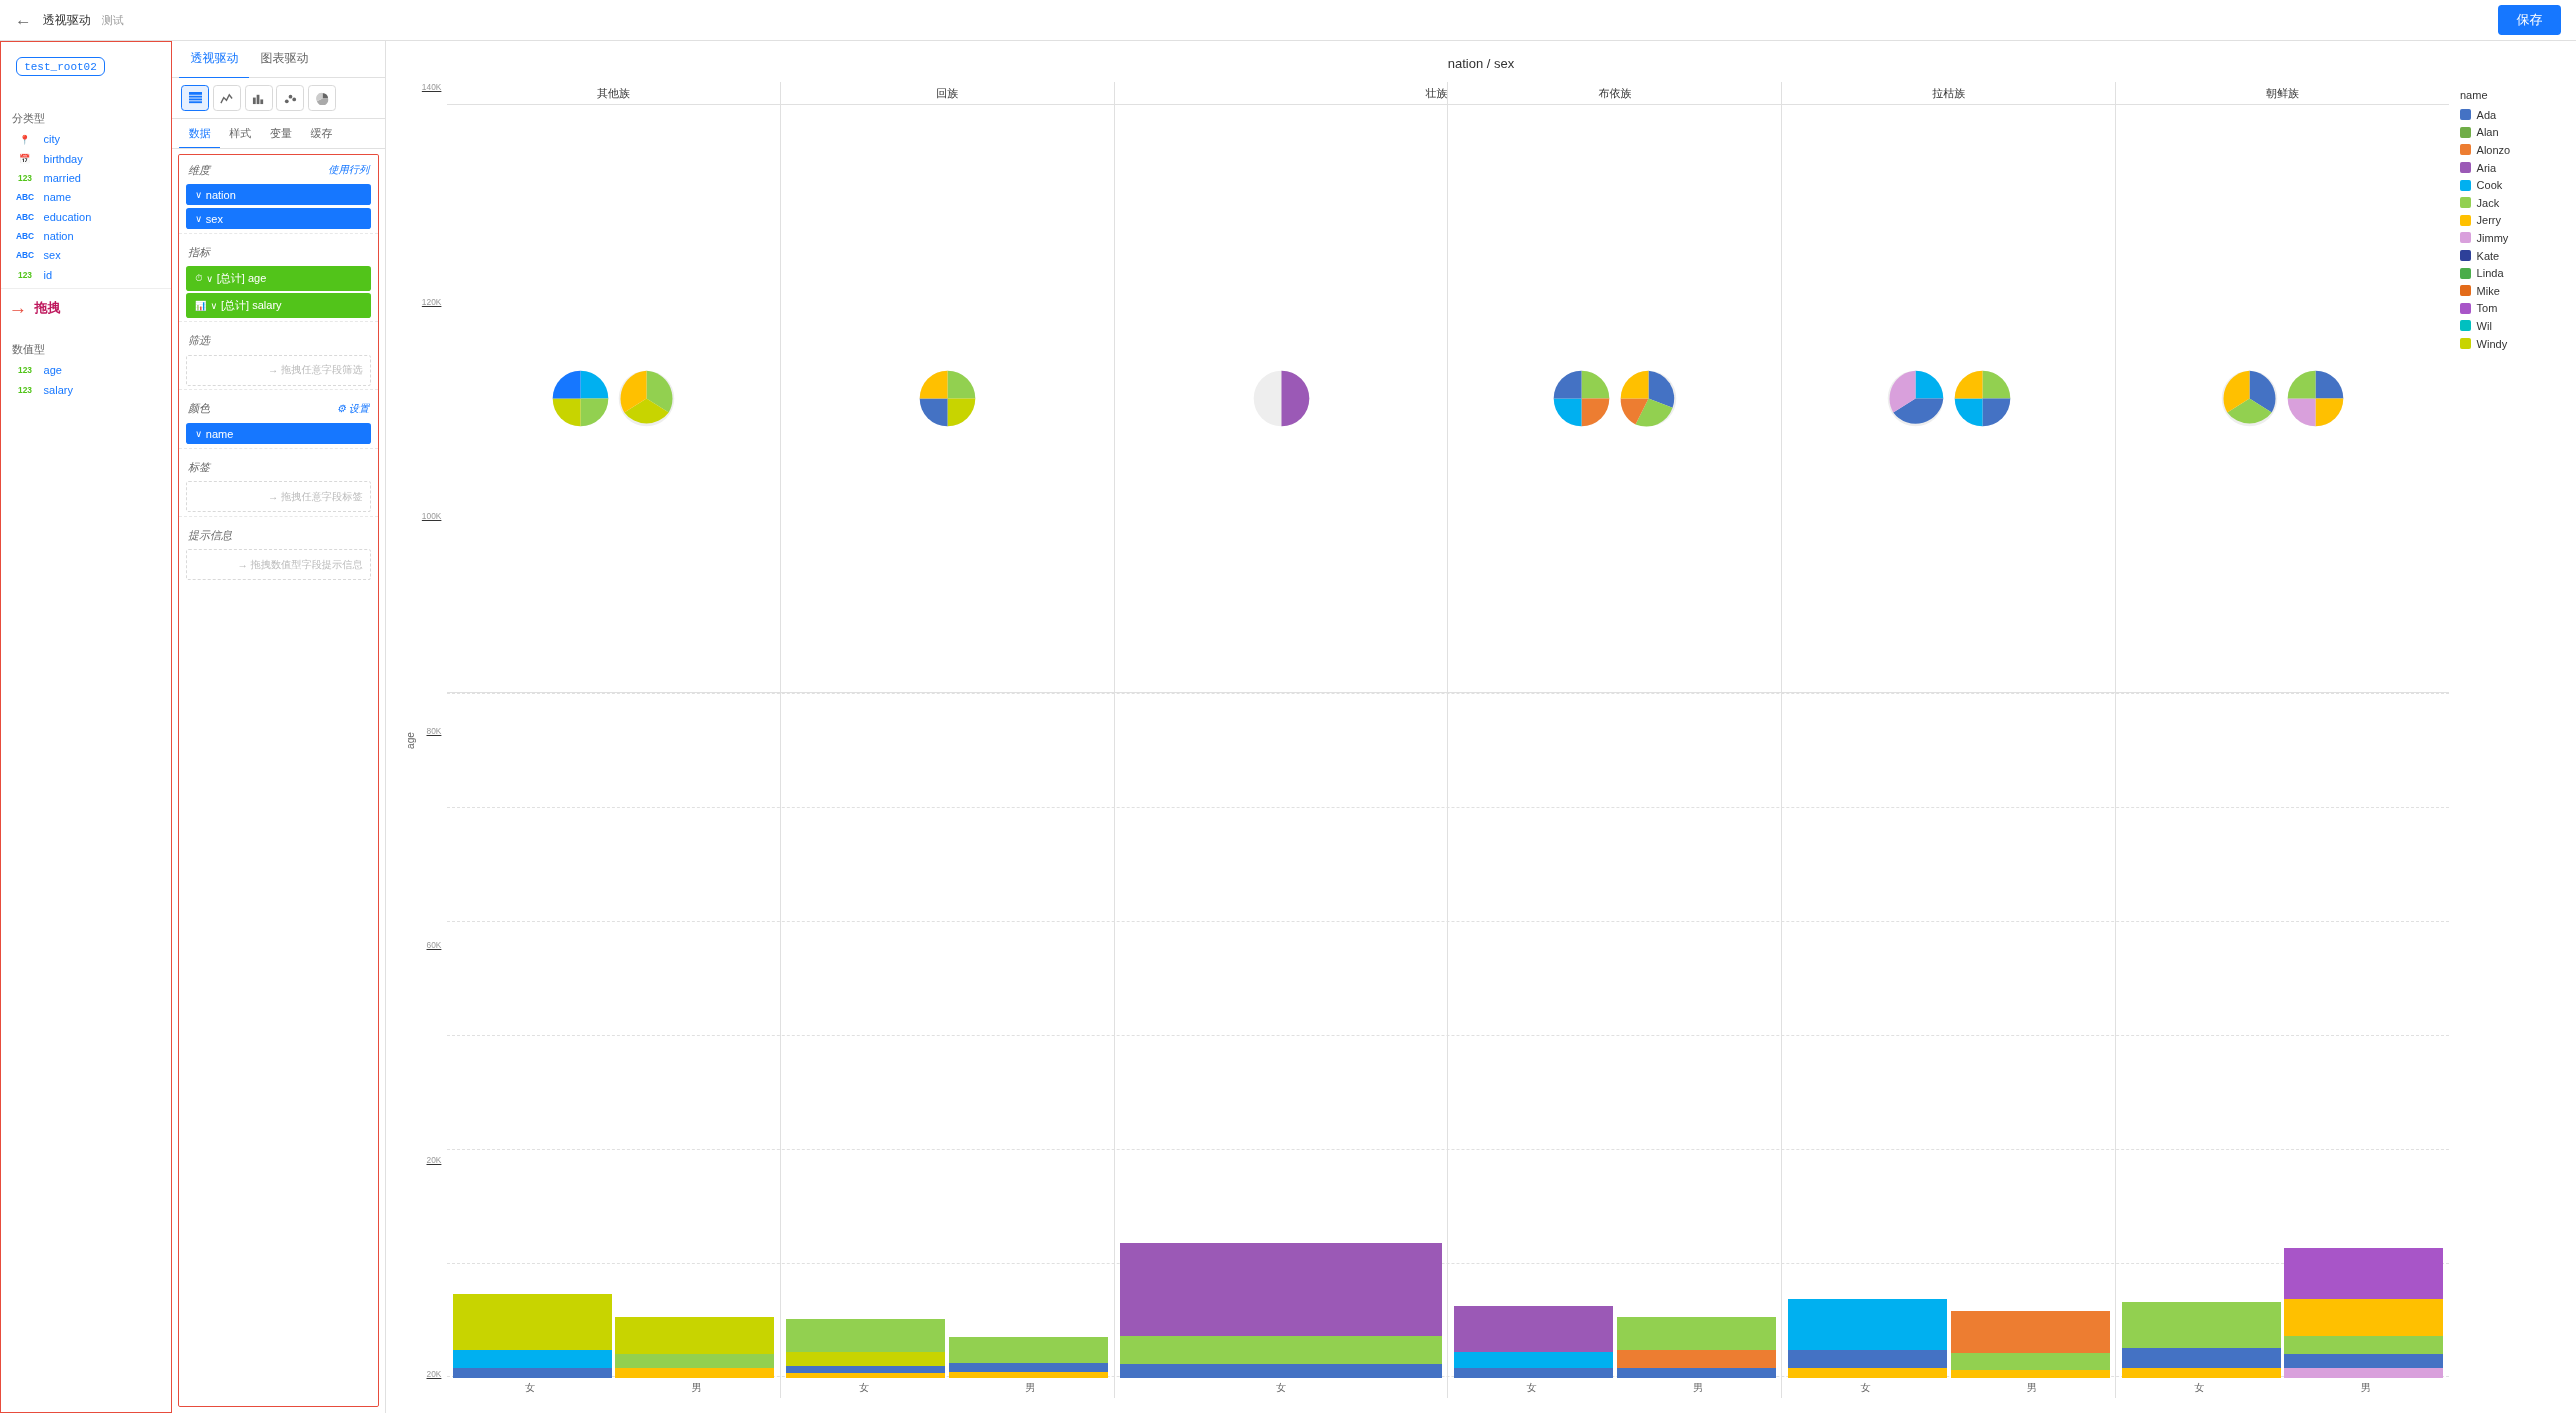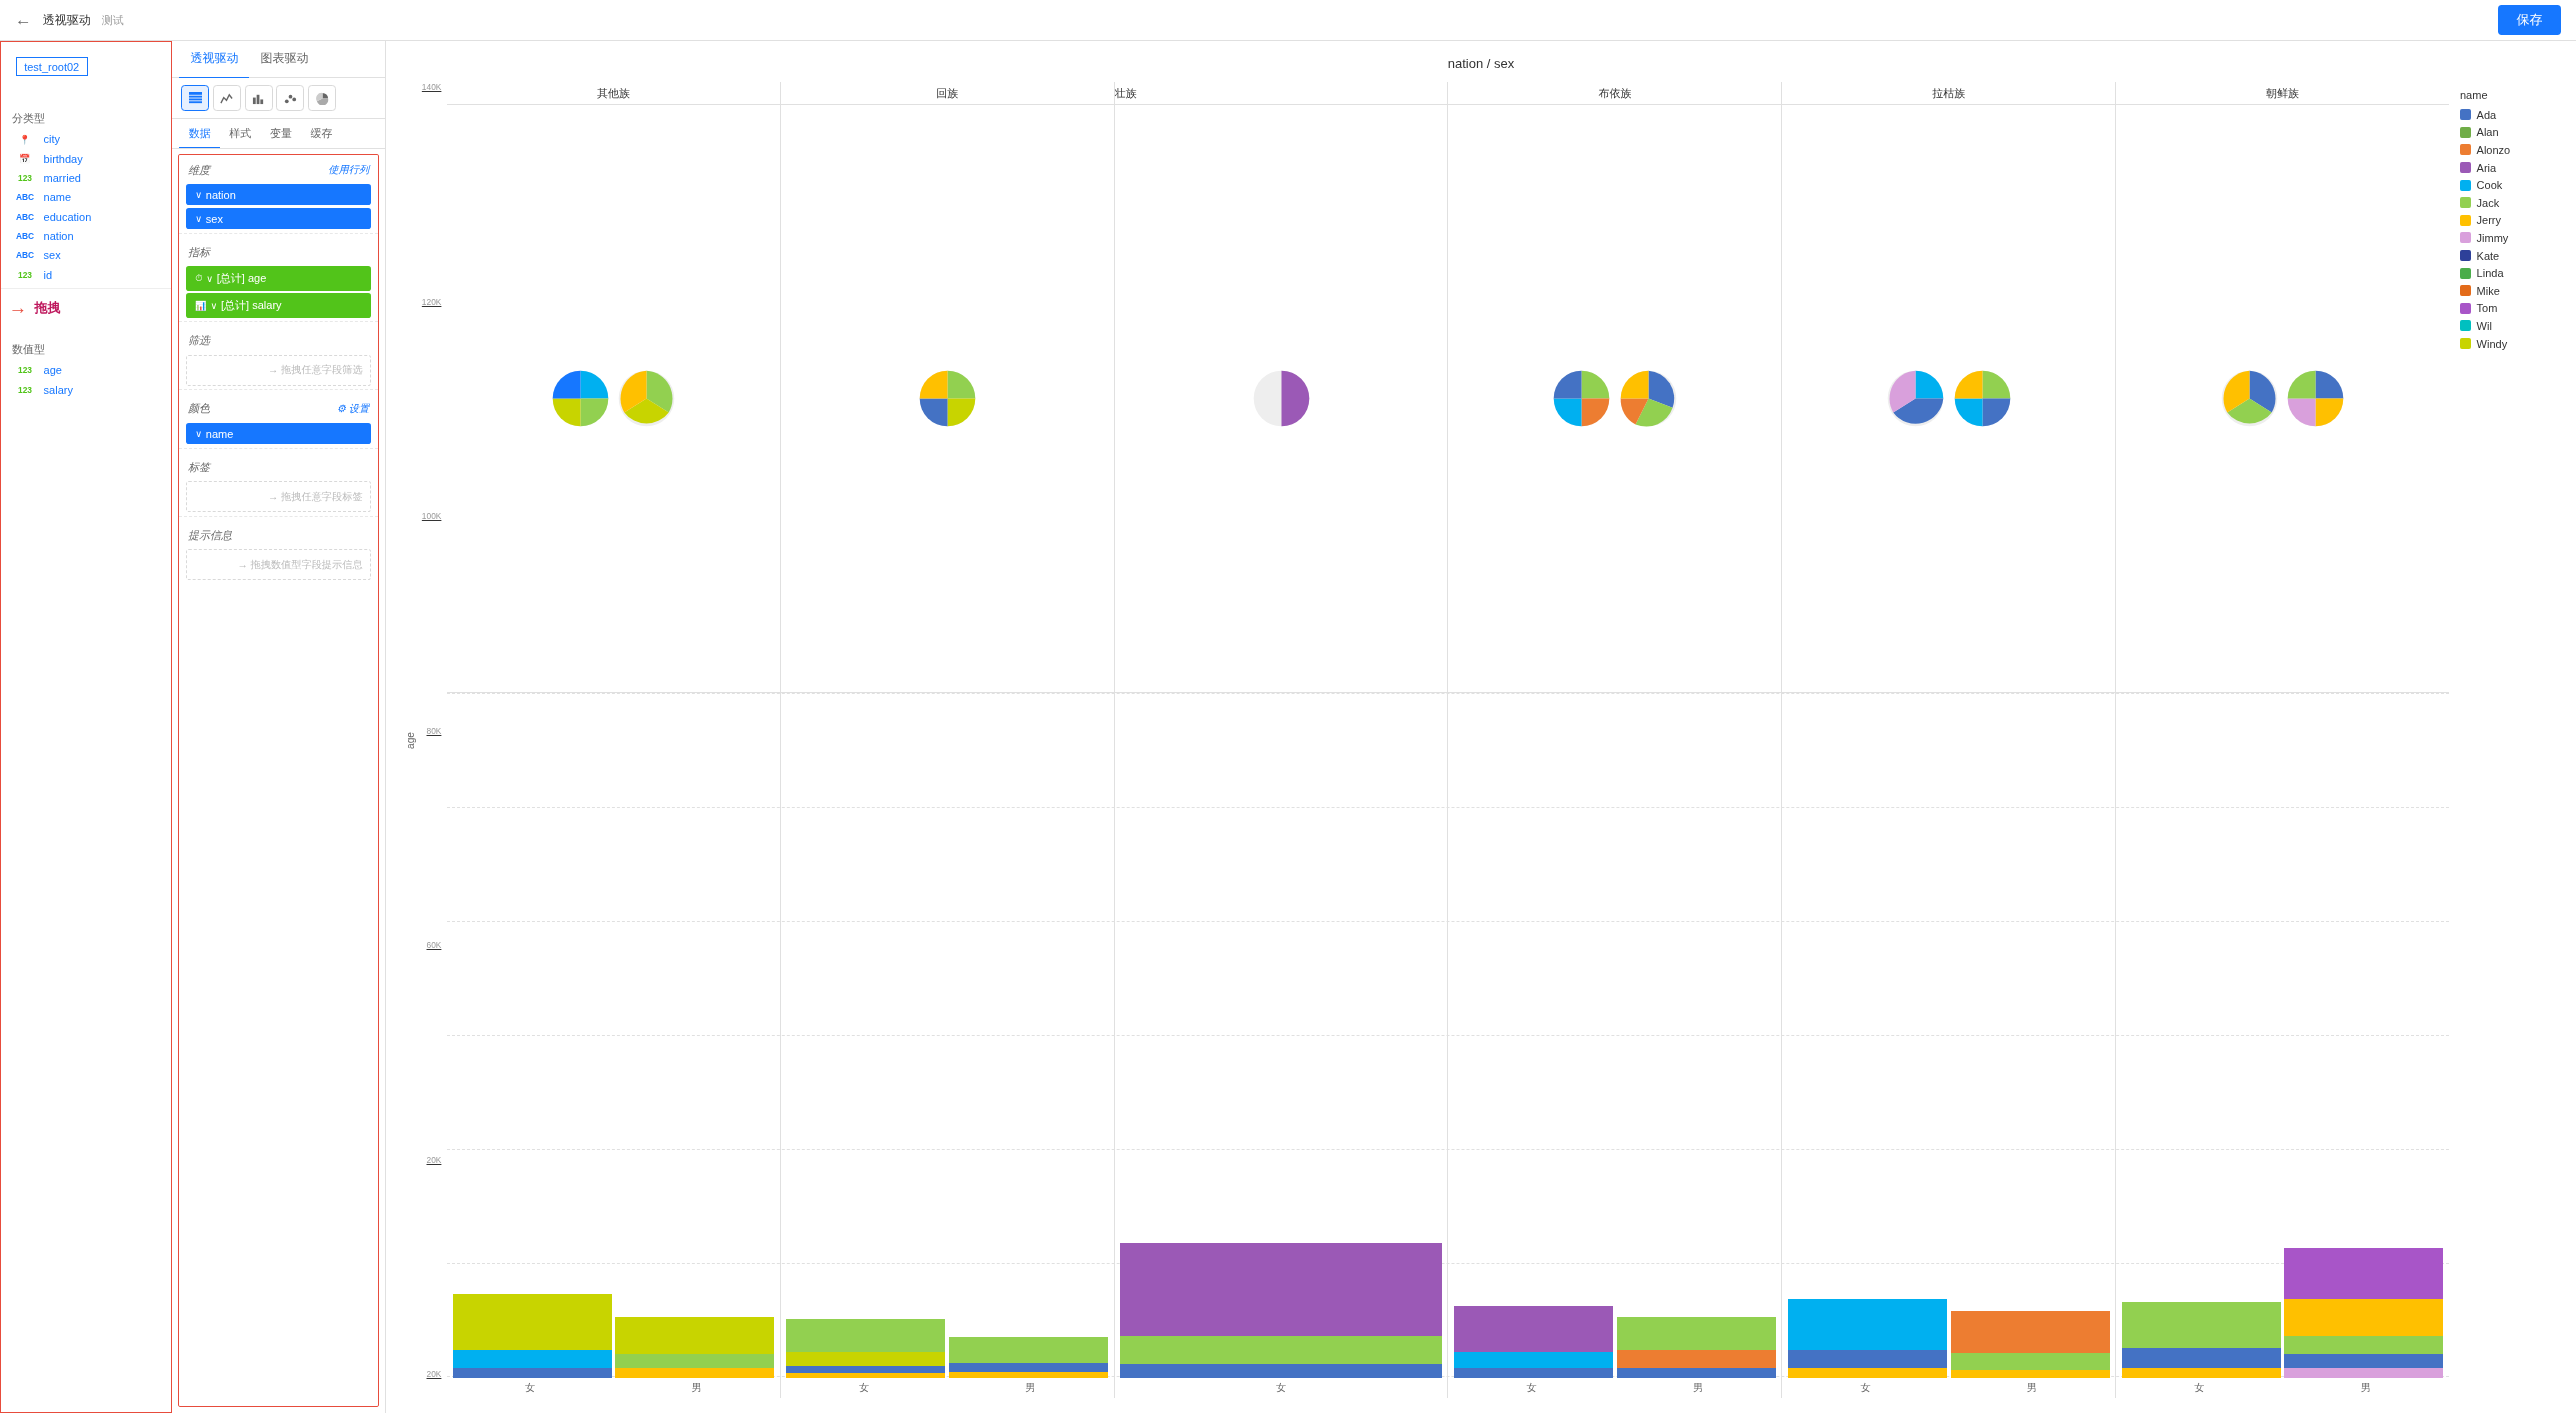--- a/index.html
+++ b/index.html
@@ -38,26 +38,27 @@
       border-right: 0.9px solid #e0e0e0;
       display: flex;
       flex-direction: column;
       overflow-y: auto;
       border: 1.9px solid #e74c3c;
       position: relative;
     }
     .dataset-tag {
       margin: 7.4px;
       border: 1.4px solid #1677ff;
-      border-radius: 0;
+      border-radius: 6px;
       padding: 2.8px 7.4px;
       color: #1677ff;
       font-size: 11px;
       display: inline-block;
       cursor: pointer;
+      font-family: Liberation Mono, monospace;
     }
     .section-title {
       font-size: 11px;
       color: #666;
       padding: 5.6px 11px 3.7px;
       font-weight: 400;
       margin-top: 14px;
     }
     .field-item {
       display: flex;
@@ -419,21 +420,21 @@
           <span style="font-size:8.4px;color:#999;">20K</span>
           <span style="font-size:8.4px;color:#999;">20K</span>
         </div>
       </div>
 
       <div style="flex:1;display:flex;flex-direction:column;overflow:hidden;">
 
         <div style="display:flex;border-bottom:0.9px solid #e0e0e0;">
           <div style="flex:1;text-align:center;padding:3.7px 0;font-size:11px;color:#333;border-right:0.9px solid #e0e0e0;">其他族</div>
           <div style="flex:1;text-align:center;padding:3.7px 0;font-size:11px;color:#333;border-right:0.9px solid #e0e0e0;">回族</div>
-          <div style="flex:1;text-align:left;padding:3.7px 0;font-size:11px;color:#333;border-right:0.9px solid #e0e0e0;">壮族</div>
+          <div style="flex:1;text-align:right;padding:3.7px 0;font-size:11px;color:#333;border-right:0.9px solid #e0e0e0;">壮族</div>
           <div style="flex:1;text-align:center;padding:3.7px 0;font-size:11px;color:#333;border-right:0.9px solid #e0e0e0;">布依族</div>
           <div style="flex:1;text-align:center;padding:3.7px 0;font-size:11px;color:#333;border-right:0.9px solid #e0e0e0;">拉枯族</div>
           <div style="flex:1;text-align:center;padding:3.7px 0;font-size:11px;color:#333;">朝鲜族</div>
         </div>
 
         <div style="flex:1;display:flex;border-bottom:0.9px solid #e0e0e0;">
 
           <div style="flex:1;display:flex;align-items:center;justify-content:center;border-right:0.9px solid #e0e0e0;gap:3.7px;">
 
             <svg width="63" height="63" viewBox="0 0 68 68">

